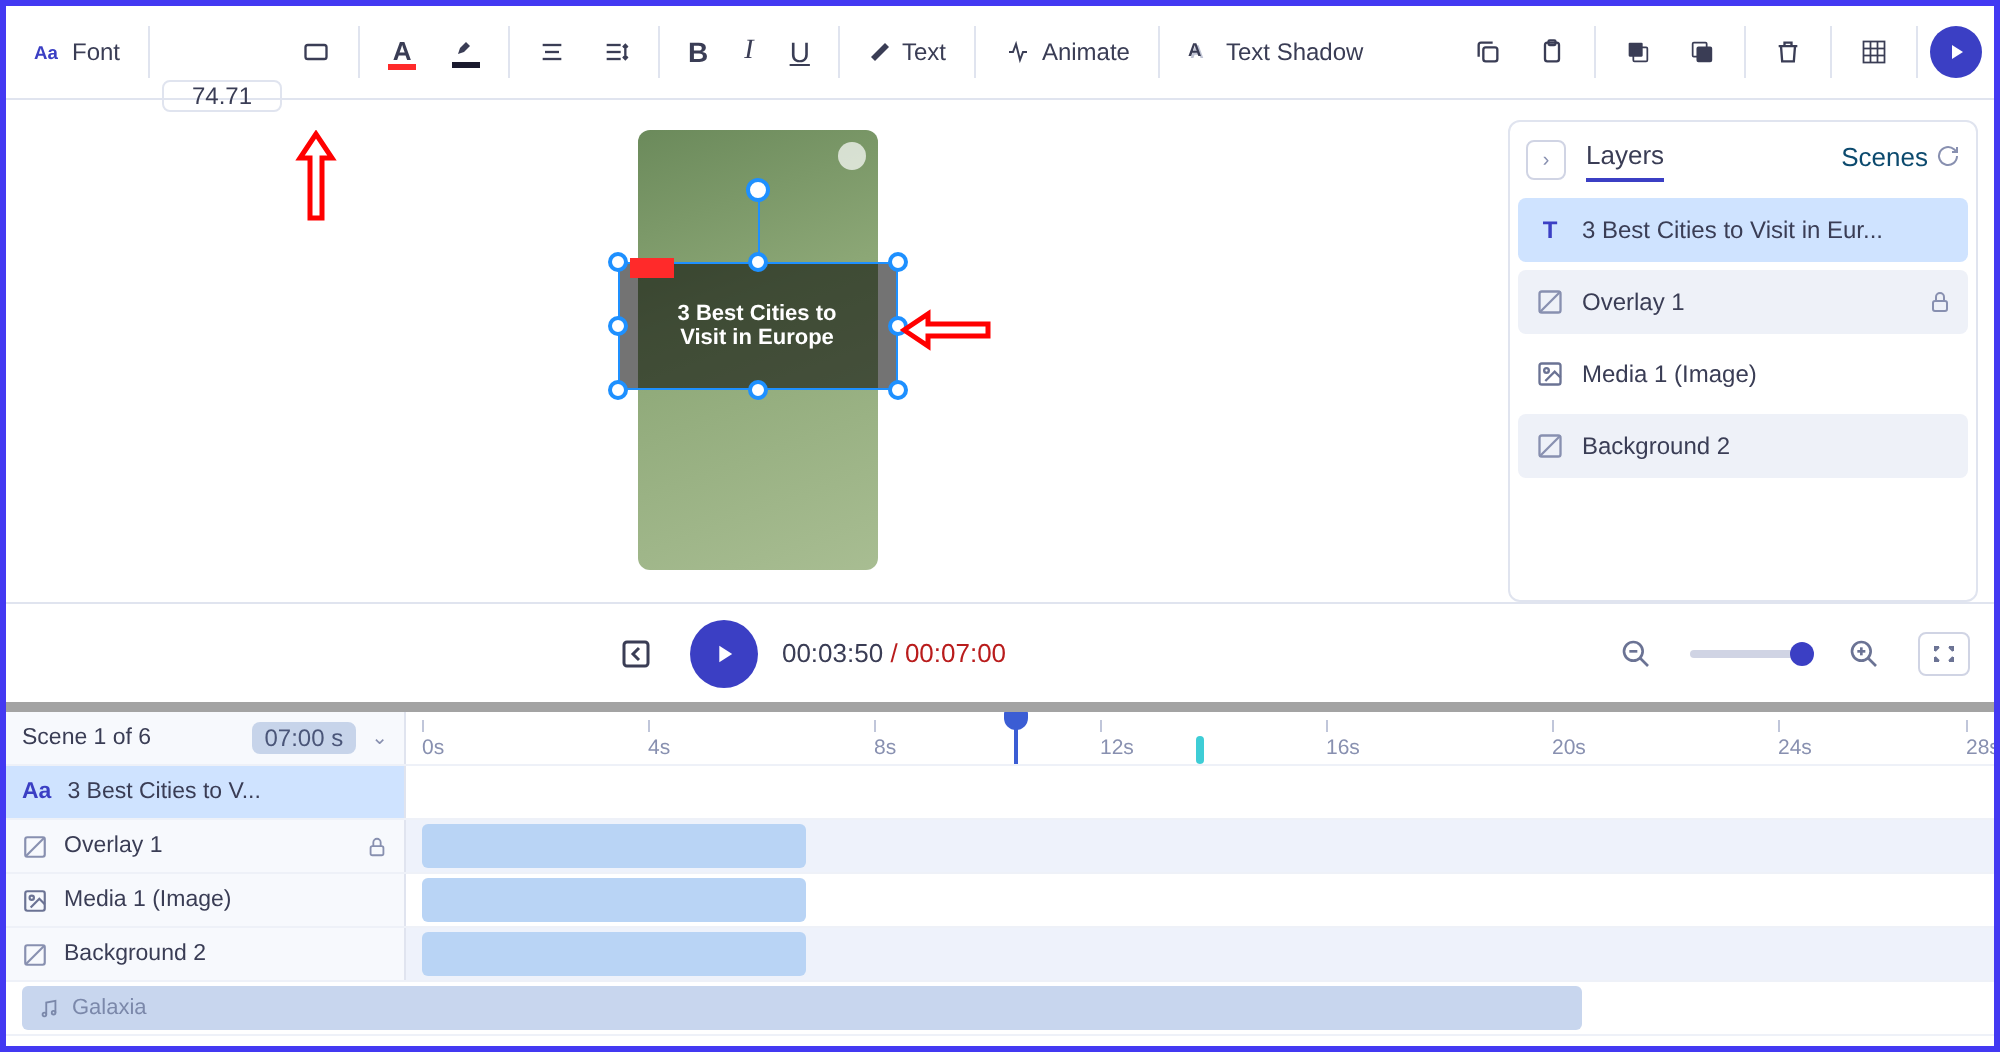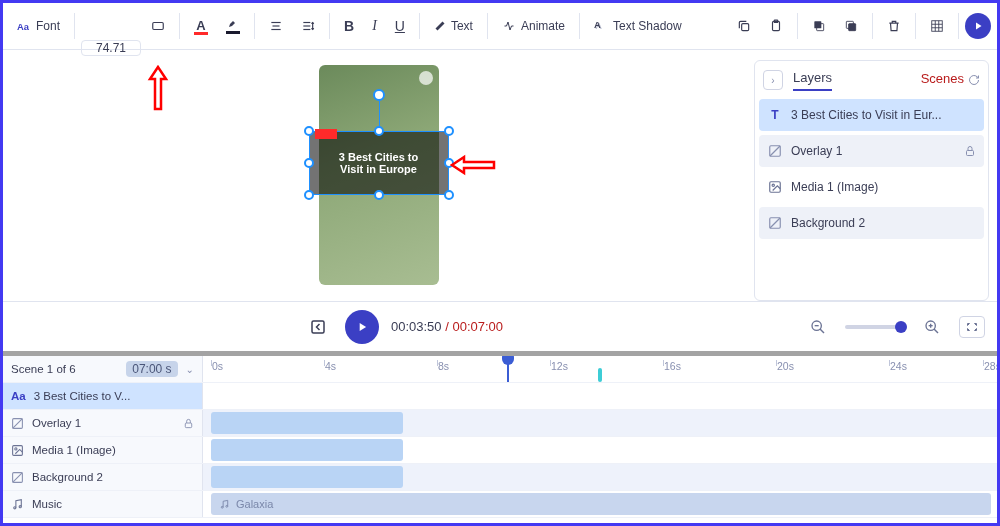--- a/index.html
+++ b/index.html
@@ -33,21 +33,21 @@
 .arrow-v svg { width: 22px; height: 46px; }
 .arrow-h { position: absolute; color: #ff0000; }
 .arrow-h svg { width: 46px; height: 22px; }
 
 
 .layers-panel { width: 235px; margin: 10px 8px 0 0; border: 1px solid #e0e4ef; border-radius: 6px; padding: 4px; }
 .layers-header { display: flex; align-items: center; height: 30px; padding: 0 4px; gap: 10px; }
 .collapse-btn { width: 20px; height: 20px; border: 1px solid #d0d4e4; border-radius: 4px; display: flex; align-items: center; justify-content: center; font-size: 10px; color: #8890b0; }
 .layer-tab { font-size: 13px; color: #3a3d55; padding-bottom: 4px; cursor: pointer; }
 .layer-tab.active { border-bottom: 2px solid #3b3fc4; font-weight: 500; }
-.layer-tab.scenes { color: #b91c1c; margin-left: auto; display: flex; align-items: flex-end; gap: 4px; }
+.layer-tab.scenes { color: #0c4a6e; margin-left: auto; display: flex; align-items: center; gap: 4px; }
 .layer-item { height: 32px; margin-top: 4px; border-radius: 4px; display: flex; align-items: center; padding: 0 8px; gap: 8px; font-size: 12px; color: #3a3d55; cursor: pointer; }
 .layer-item.sel { background: #cfe3ff; }
 .layer-item.alt { background: #eef1f8; }
 .layer-icon { width: 16px; height: 16px; display: flex; align-items: center; justify-content: center; color: #6b7394; }
 .lock-icon { margin-left: auto; color: #8890b0; }
 
 
 .playback { height: 50px; border-top: 1px solid #e0e4ef; display: flex; align-items: center; padding: 0 12px; gap: 12px; }
 .pb-btn { width: 30px; height: 30px; display: flex; align-items: center; justify-content: center; color: #3a3d55; cursor: pointer; border-radius: 4px; }
 .pb-play { width: 34px; height: 34px; border-radius: 50%; background: #3b3fc4; display: flex; align-items: center; justify-content: center; }
@@ -59,21 +59,21 @@
 
 .timeline { height: 176px; border-top: 5px solid #a3a3a3; position: relative; overflow: hidden; }
 .tl-row { height: 27px; display: flex; border-bottom: 1px solid #eef1f8; }
 .tl-label { width: 200px; display: flex; align-items: center; padding: 0 8px; gap: 8px; font-size: 11.5px; color: #3a3d55; border-right: 1px solid #e0e4ef; background: #f7f9fd; }
 .tl-label.sel { background: #cfe3ff; }
 .tl-label .badge { background: #c7d4ea; color: #4a5578; font-size: 12px; padding: 1px 6px; border-radius: 4px; margin-left: auto; }
 .tl-label .chev { color: #8890b0; font-size: 10px; }
 .tl-track { flex: 1; position: relative; background: #fff; }
 .tl-track.alt { background: #eef2fb; }
 .ruler-track { flex: 1; position: relative; background: #fff; display: flex; align-items: center; font-size: 10.5px; color: #8890b0; }
-.ruler-mark { position: absolute; top: 4px; display: flex; align-items: flex-start; }
+.ruler-mark { position: absolute; top: 4px; display: flex; flex-direction: column; align-items: flex-start; }
 .ruler-tick { width: 1px; height: 6px; background: #c0c6da; margin-bottom: 2px; }
 .clip { position: absolute; top: 2px; height: 22px; background: #b9d4f5; border-radius: 3px; display: flex; align-items: center; }
 .clip.sel { background: #5faaf2; }
 .clip.music { background: #c8d6ee; }
 .fade { width: 18px; height: 100%; display: flex; align-items: center; justify-content: center; color: #fff; }
 .clip-label { flex: 1; text-align: center; font-size: 11px; color: #fff; font-weight: bold; }
 .clip-grip { width: 5px; height: 100%; background: rgba(255,255,255,0.5); }
 .playhead { position: absolute; top: 0; bottom: 0; width: 1.5px; background: #3b5dd4; left: 304px; z-index: 5; }
 .playhead-top { position: absolute; top: -1px; left: -5px; width: 12px; height: 10px; background: #3b5dd4; border-radius: 2px 2px 6px 6px; }
 .marker { position: absolute; top: 12px; width: 4px; height: 14px; background: #3ecdd6; border-radius: 2px; left: 395px; z-index: 4; }
@@ -433,28 +433,20 @@
           <line x1="3" y1="21" x2="21" y2="3"></line>
         </svg>
       <span>Background 2</span>
     </div>
     <div class="tl-track alt">
       <div class="clip" style="left:8px;width:192px"></div>
     </div>
   </div>
 
   <div class="tl-row">
-    <div class="tl-label">
-      <svg width="13" height="13" viewBox="0 0 24 24" fill="none" stroke="#6b7394" stroke-width="2">
-          <path d="M9 18V5l10-2v13"></path>
-          <circle cx="7" cy="18" r="2"></circle>
-          <circle cx="17" cy="16" r="2"></circle>
-        </svg>
-      <span>Music</span>
-    </div>
     <div class="tl-track">
       <div class="clip music" style="left:8px;width:780px;padding-left:8px">
         <svg width="11" height="11" viewBox="0 0 24 24" fill="none" stroke="#7b88aa" stroke-width="2">
             <path d="M9 18V5l10-2v13"></path>
             <circle cx="7" cy="18" r="2"></circle>
             <circle cx="17" cy="16" r="2"></circle>
           </svg>
         <span style="font-size:11px;color:#7b88aa;margin-left:6px">Galaxia</span>
       </div>
     </div>

